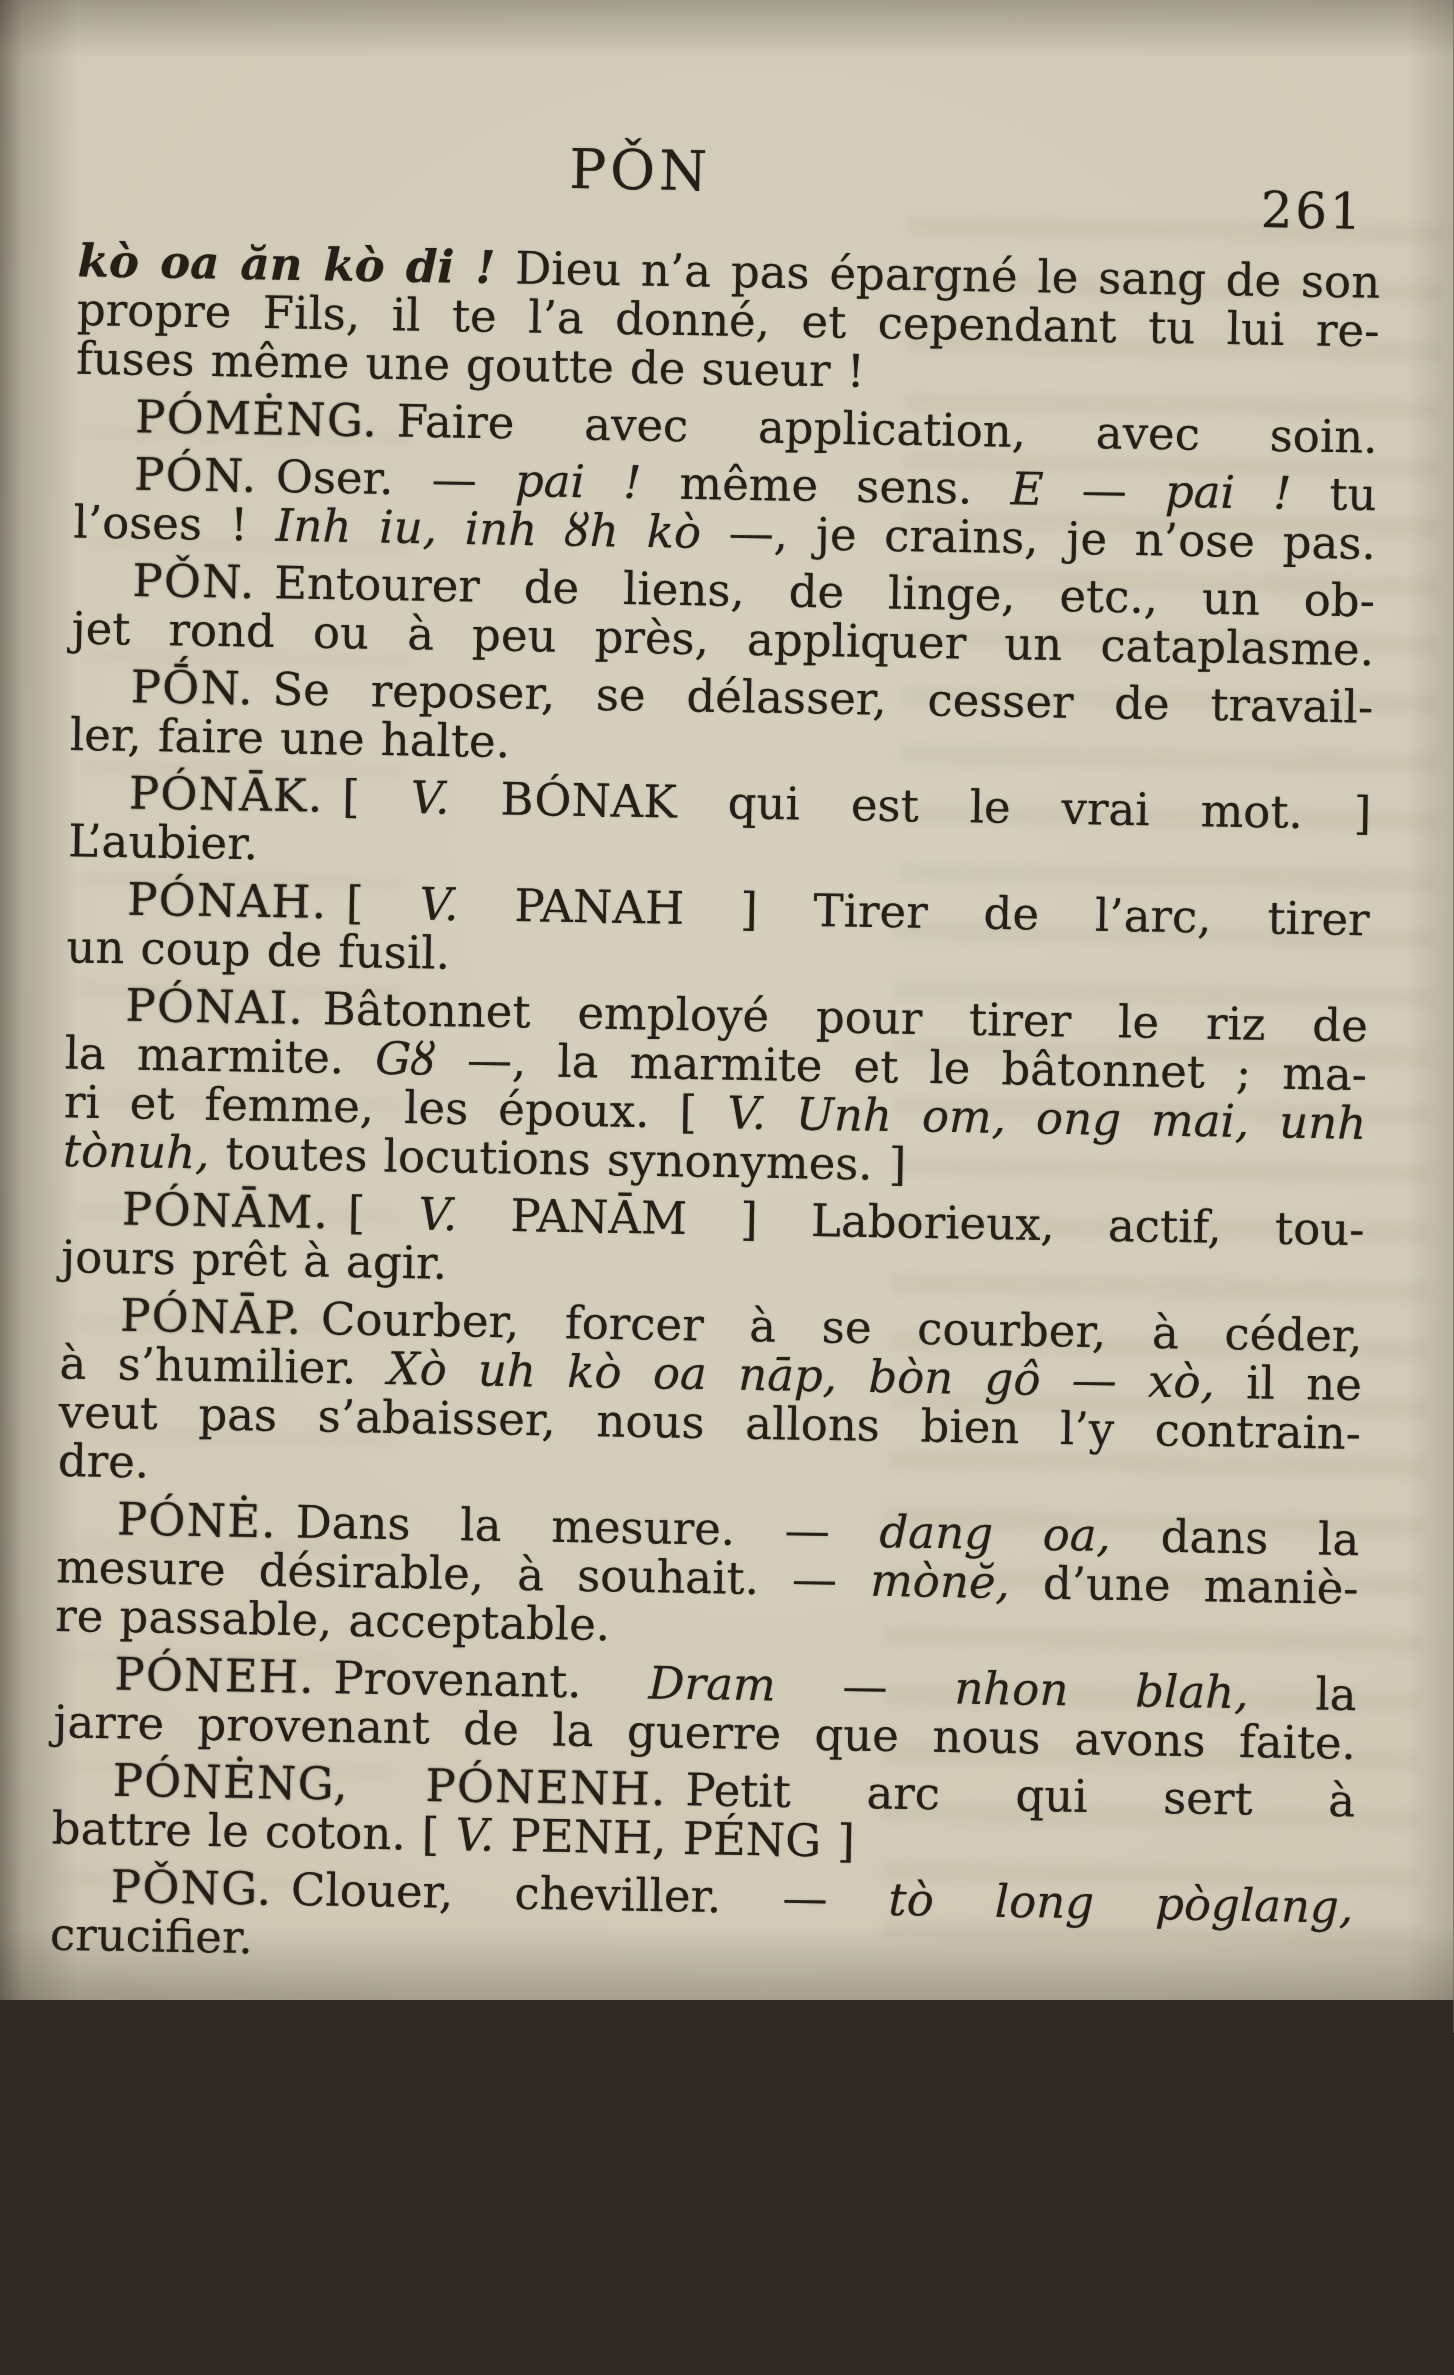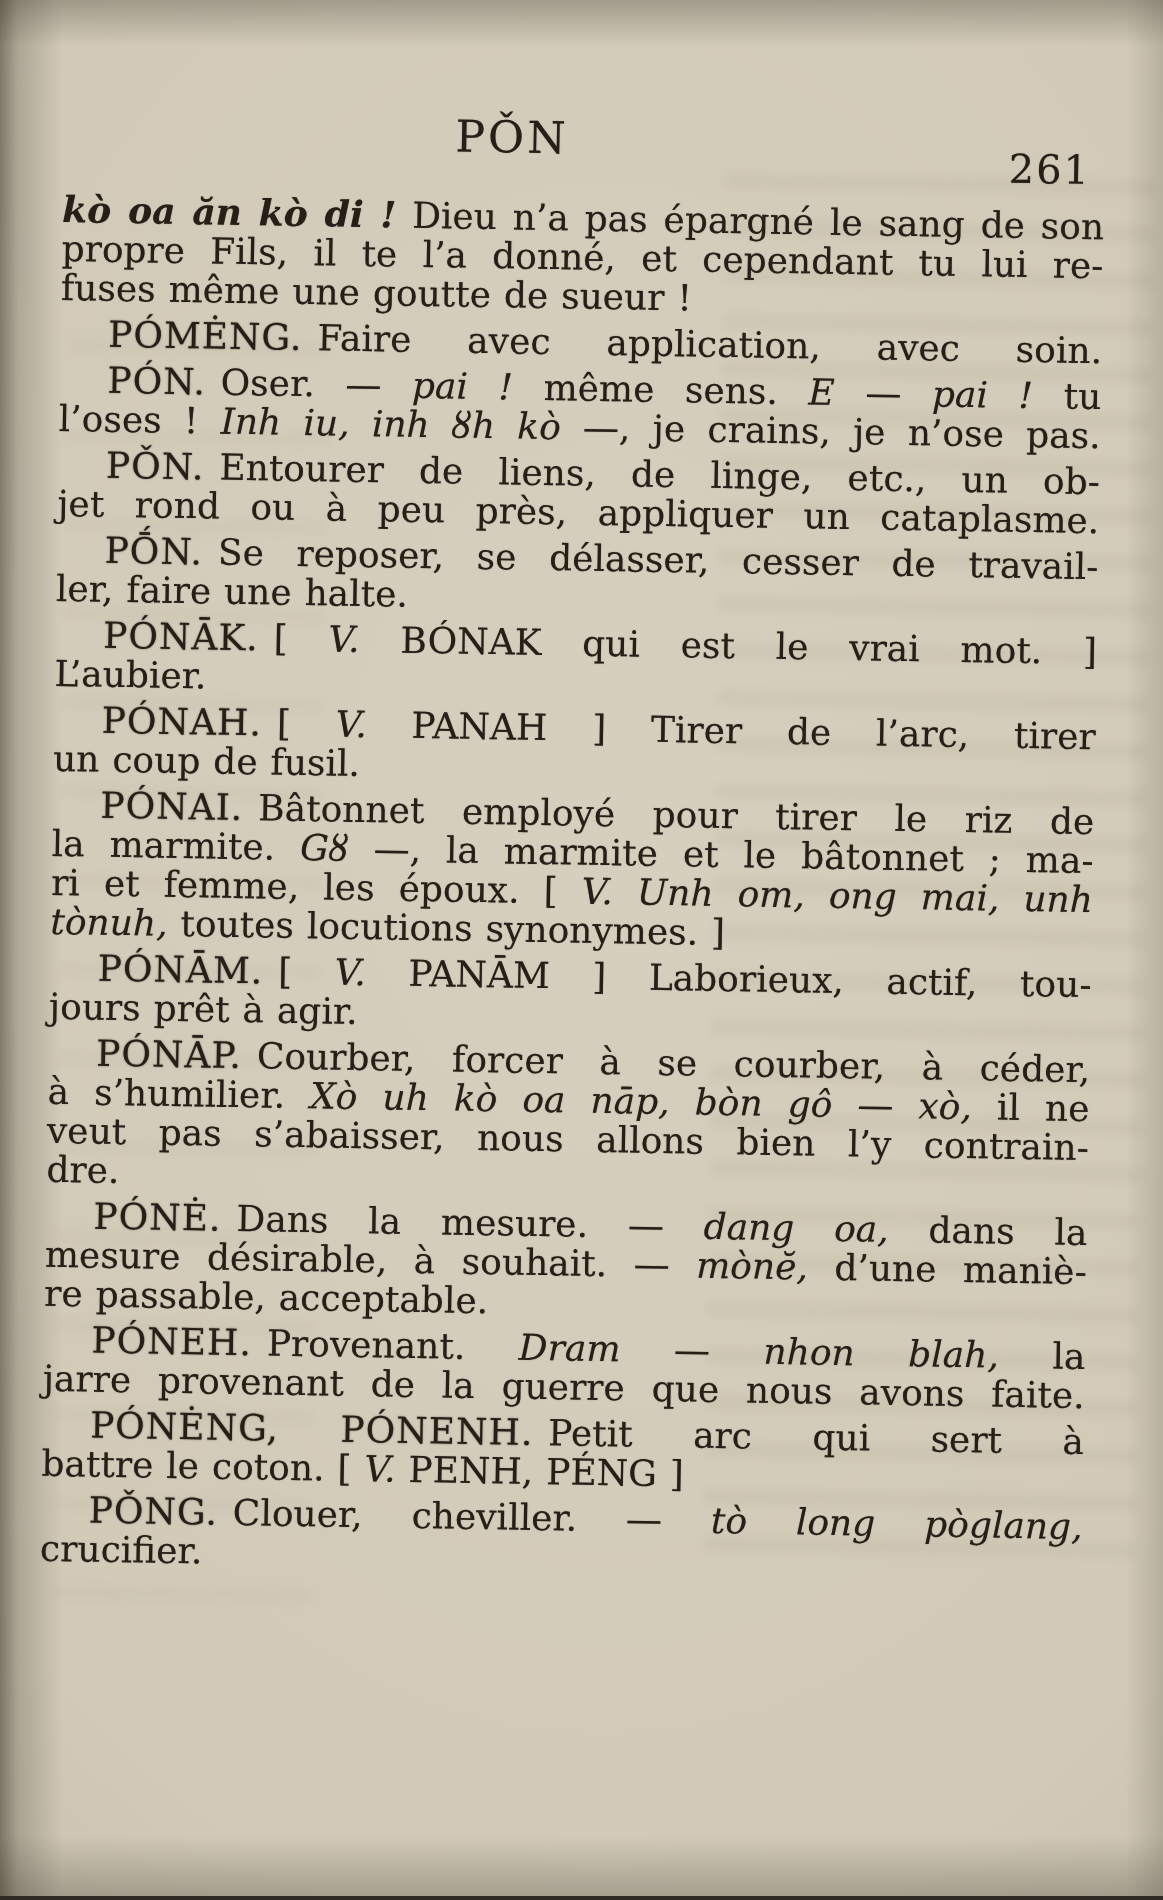--- a/index.html
+++ b/index.html
@@ -1,19 +1,19 @@
 <!DOCTYPE html>
 <html><head>
 <meta charset="utf-8">
 <title>Dictionary scan</title>
 <style>
   html,body{margin:0;padding:0;background:#2e2922;}
   .page{
     position:relative;
-    width:1163px;height:1896px;
+    width:1163px;height:1600px;
     margin:0 auto;
     overflow:hidden;
     background:
       radial-gradient(130% 110% at 52% 42%, rgba(255,255,255,0.10) 0%, rgba(0,0,0,0.00) 55%, rgba(32,26,16,0.16) 100%),
       linear-gradient(90deg, rgba(44,37,26,0.50) 0px, rgba(44,37,26,0.22) 18px, rgba(44,37,26,0.00) 62px),
       linear-gradient(270deg, rgba(44,37,26,0.16) 0px, rgba(44,37,26,0.00) 38px),
       linear-gradient(180deg, rgba(44,37,26,0.30) 0px, rgba(44,37,26,0.00) 46px),
       linear-gradient(0deg, rgba(44,37,26,0.26) 0px, rgba(44,37,26,0.00) 60px),
       #d2cab7;
     font-family:"DejaVu Serif","Liberation Serif",serif;

